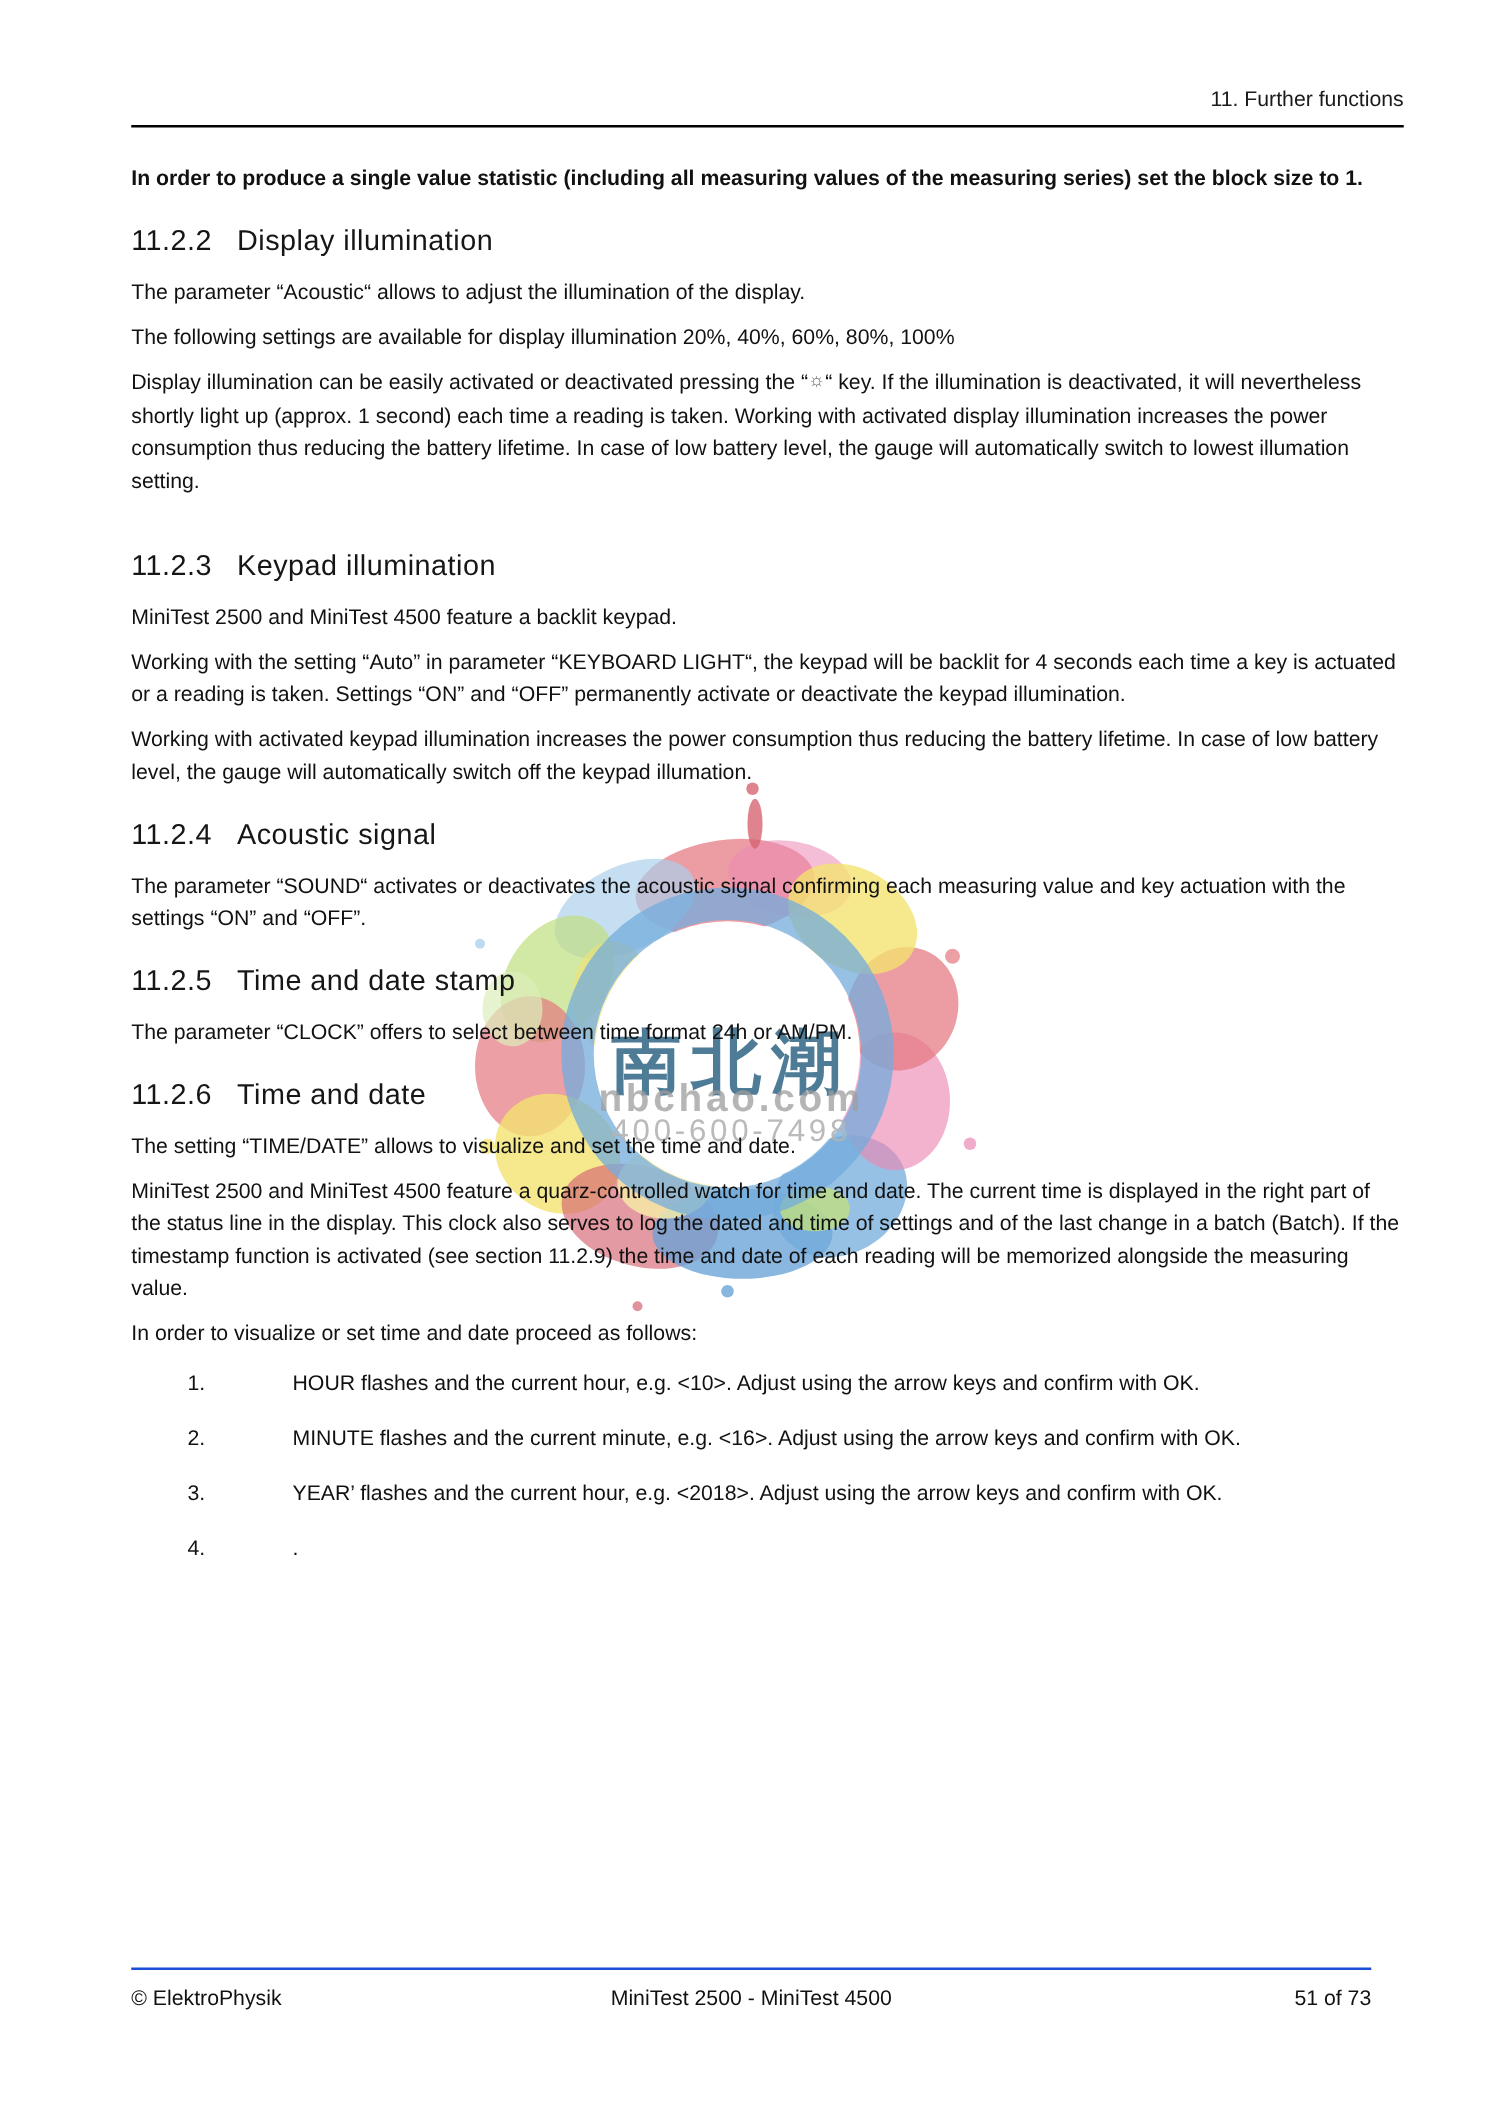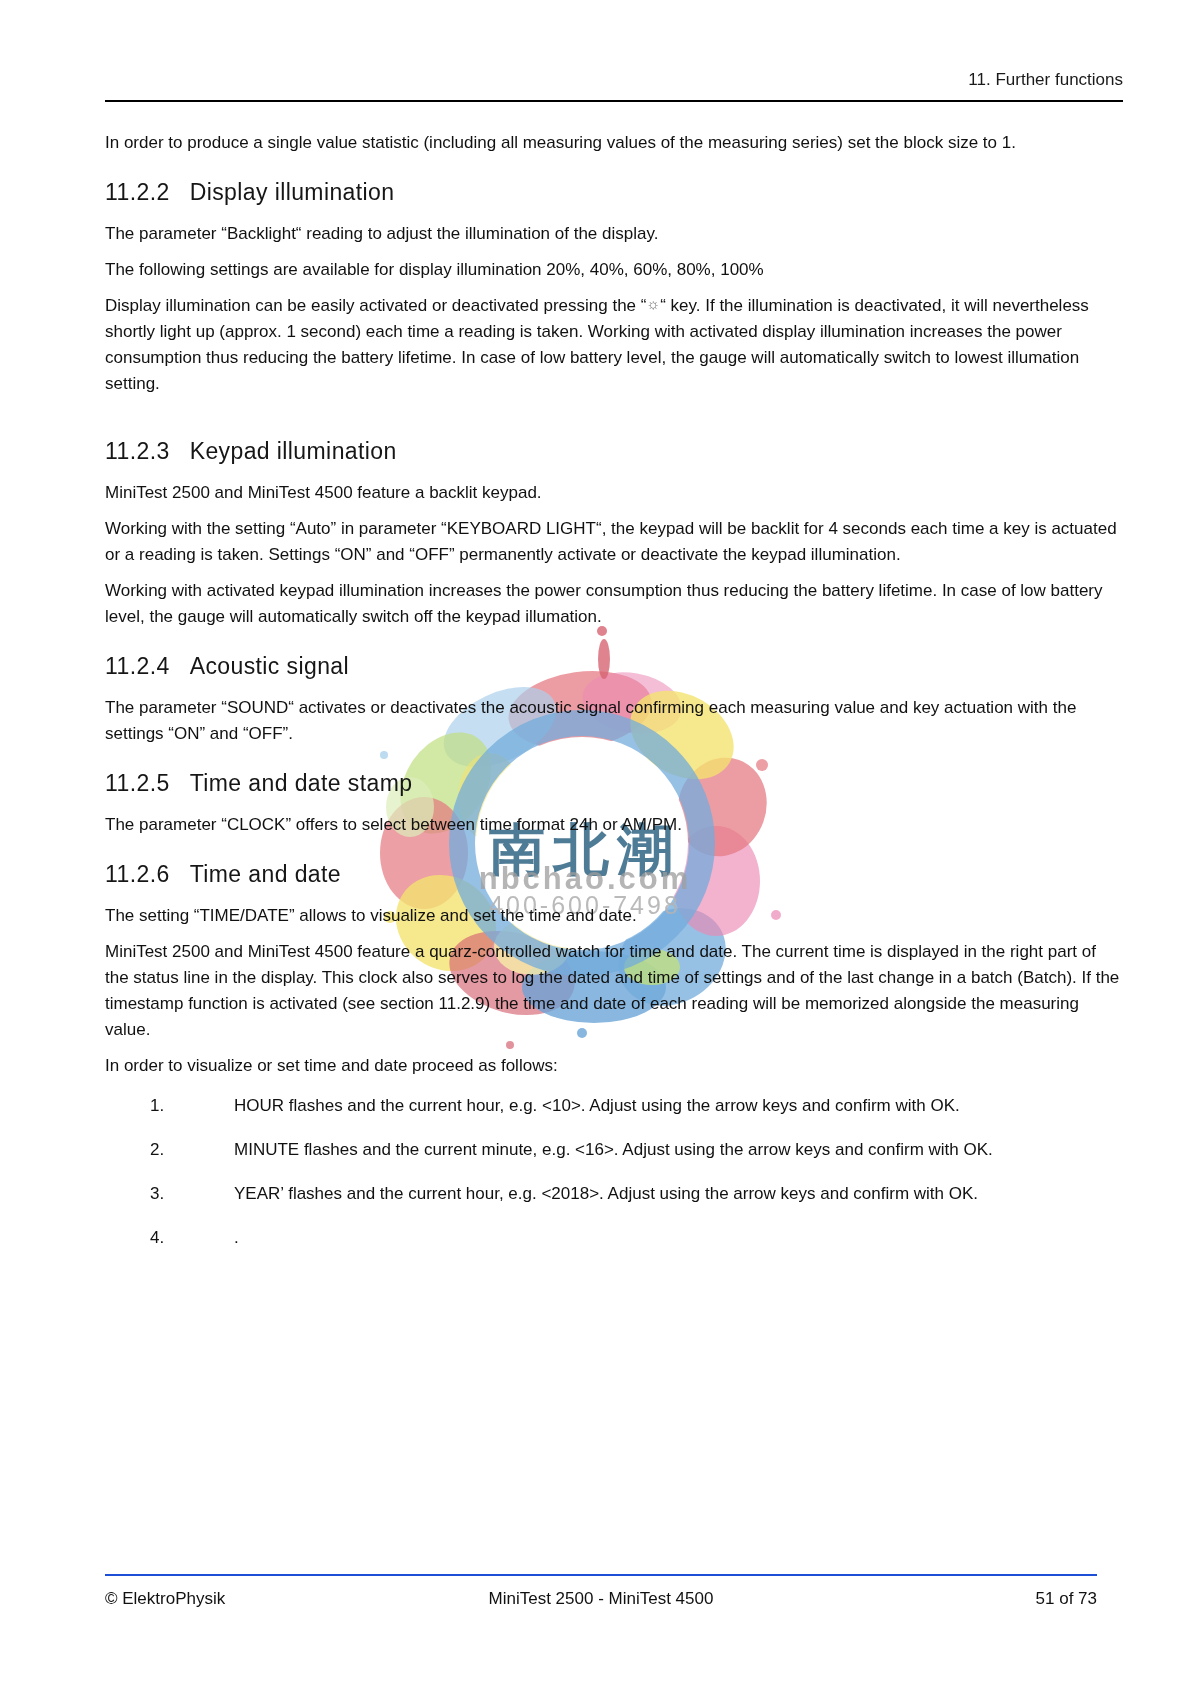--- a/index.html
+++ b/index.html
@@ -27,21 +27,21 @@
     border:none;
     border-top:2px solid #000;
     margin:10px 0 0 0;
   }
   p.body{
     font-size:17px;
     line-height:26px;
     margin:0 0 10px 0;
     text-align:left;
   }
-  p.first{margin-top:28px;}
+  p.first{margin-top:28px;font-weight:bold;}
   h2.sec{
     font-size:23px;
     font-weight:400;
     letter-spacing:0.4px;
     line-height:25px;
     margin:24px 0 16px 0;
     color:#161616;
   }
   h2.sec .sec-num{margin-right:20px;}
   h2.mt-lg{margin-top:42px;}
@@ -169,21 +169,21 @@
   <div class="content">
 
     <div class="running-head">11. Further functions</div>
     <hr class="head-rule">
 
     <p class="body first">In order to produce a single value statistic (including all measuring values of the measuring series) set the block size to 1.</p>
 
     <h2 class="sec">
       <span class="sec-num">11.2.2</span><span>Display illumination</span>
     </h2>
-    <p class="body">The parameter “Backlight“ reading to adjust the illumination of the display.</p>
+    <p class="body">The parameter “Acoustic“ allows to adjust the illumination of the display.</p>
     <p class="body">The following settings are available for display illumination 20%, 40%, 60%, 80%, 100%</p>
     <p class="body"><span>Display illumination can be easily activated or deactivated pressing the “</span><span class="bulb">☼</span><span>“ key. If the illumination is deactivated, it will nevertheless shortly light up (approx. 1 second) each time a reading is taken. Working with activated display illumination increases the power consumption thus reducing the battery lifetime. In case of low battery level, the gauge will automatically switch to lowest illumation setting.</span></p>
 
     <h2 class="sec mt-lg">
       <span class="sec-num">11.2.3</span><span>Keypad illumination</span>
     </h2>
     <p class="body">MiniTest 2500 and MiniTest 4500 feature a backlit keypad.</p>
     <p class="body">Working with the setting “Auto” in parameter “KEYBOARD LIGHT“, the keypad will be backlit for 4 seconds each time a key is actuated or a reading is taken. Settings “ON” and “OFF” permanently activate or deactivate the keypad illumination.</p>
     <p class="body">Working with activated keypad illumination increases the power consumption thus reducing the battery lifetime. In case of low battery level, the gauge will automatically switch off the keypad illumation.</p>
 

